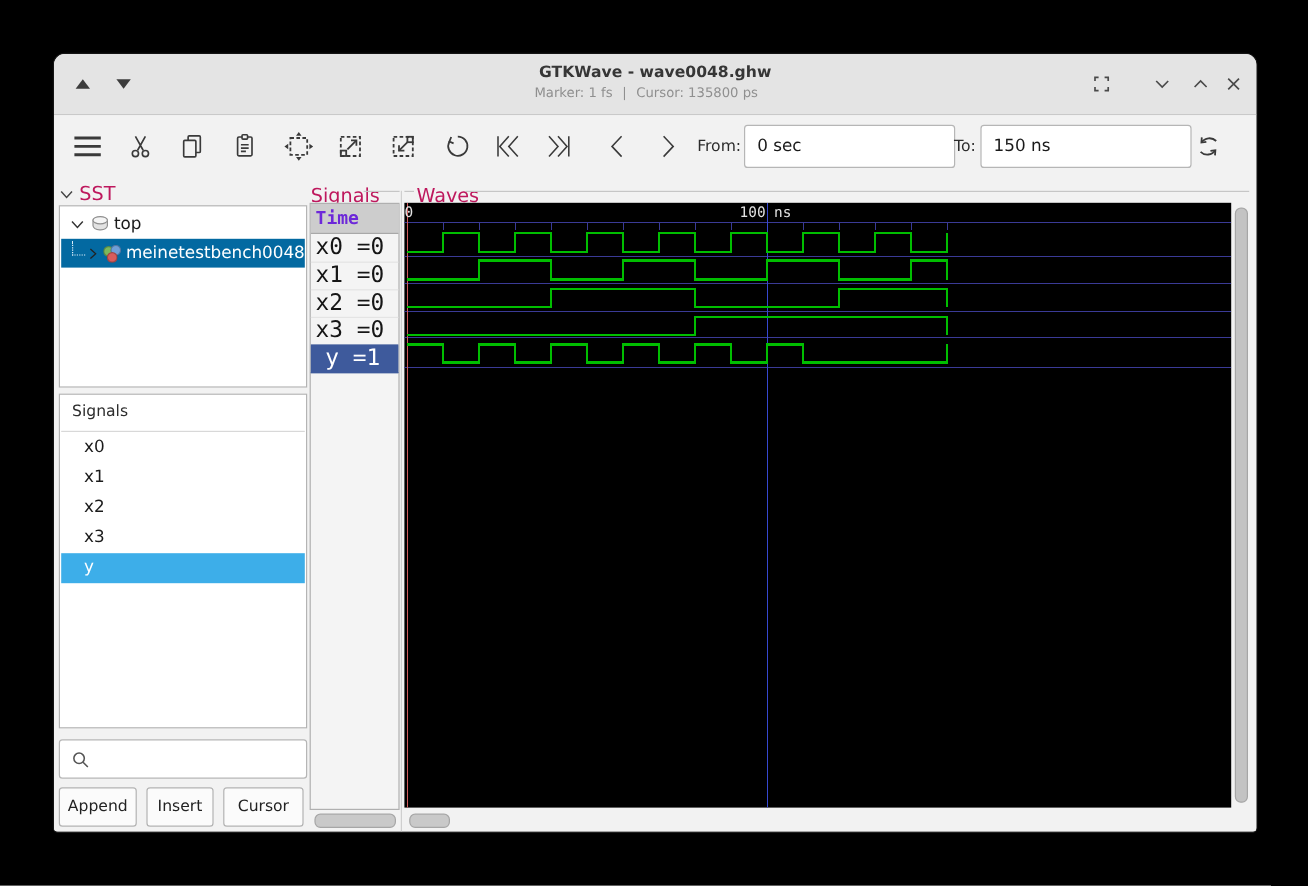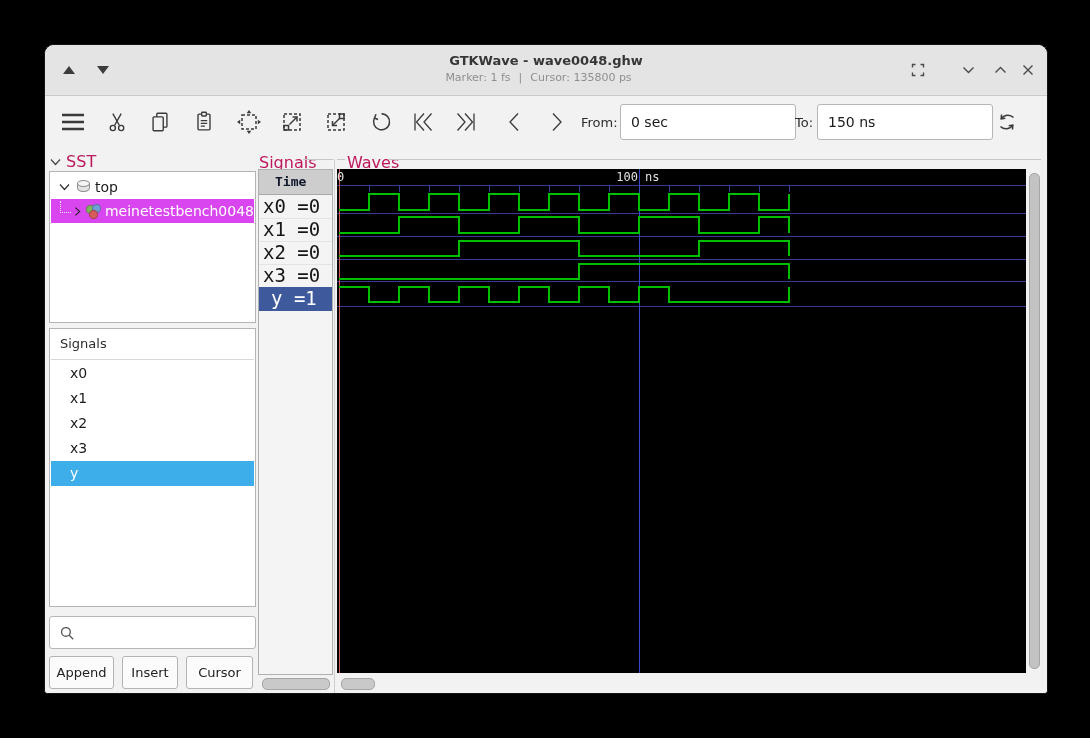--- a/index.html
+++ b/index.html
@@ -24,38 +24,38 @@
   .fld{position:absolute;top:8px;width:164px;height:34px;background:#fff;border:1px solid #b6b6b6;border-radius:3px;
        font-size:14px;color:#1a1a1a;padding:0 0 0 10px;font-family:"DejaVu Sans",sans-serif;}
   
   .content{position:absolute;left:0;top:103px;right:0;bottom:0;background:#f2f2f2;}
   .frame-label{position:absolute;font-size:16px;color:#be185d;}
   .frame-line{position:absolute;height:1px;background:#c6c6c6;}
   .chev{display:inline-block;}
   
   .box{position:absolute;background:#fff;border:1px solid #b4b4b4;}
   .tree-row{position:absolute;left:1px;right:1px;height:24px;display:flex;align-items:center;font-size:14px;color:#1b1b1b;}
-  .tree-row.selected{background:#d946ef;color:#fff;}
+  .tree-row.selected{background:#0369a1;color:#fff;}
   .branch{width:11px;height:11px;border-left:1px dotted #dceefb;border-bottom:1px dotted #dceefb;margin:-8px 2px 0 9px;}
   .cyl{width:13px;height:14px;position:relative;margin:0 5px 0 4px;}
   .cyl .b{position:absolute;left:0;top:3px;width:13px;height:9px;background:#e2e2e2;border:1px solid #8f8f8f;border-radius:0 0 6px 6px/0 0 4px 4px;box-sizing:border-box;}
   .cyl .t{position:absolute;left:0;top:0;width:13px;height:7px;background:#f4f4f4;border:1px solid #8f8f8f;border-radius:50%;box-sizing:border-box;}
   .modicon{width:16px;height:15px;position:relative;margin:0 5px 0 2px;}
   .modicon i{position:absolute;border-radius:50%;width:9px;height:9px;border:1px solid rgba(0,0,0,.25);box-sizing:border-box;}
   
   .list-header{position:absolute;left:1px;top:0;right:1px;height:30px;line-height:30px;padding-left:9px;font-size:13px;color:#2d2d2d;border-bottom:1px solid #d8d8d8;}
   .fac-row{position:absolute;left:1px;right:1px;height:25px;line-height:25px;padding-left:19px;font-size:14px;color:#1b1b1b;}
   .fac-row.selected{background:#3daee9;color:#fff;}
   .search{position:absolute;background:#fff;border:1px solid #b6b6b6;border-radius:3px;display:flex;align-items:center;}
   .search input{border:none;outline:none;flex:1;font-size:13px;background:transparent;min-width:0;}
   .btn{position:absolute;height:33px;background:#fbfbfb;border:1px solid #b3b3b3;border-radius:3px;font-size:13px;color:#222;font-family:"DejaVu Sans",sans-serif;}
   
   .sigcol{position:absolute;background:#f4f4f4;border:1px solid #b0b0b0;box-sizing:content-box;}
   .time-header{position:absolute;left:0;top:0;right:0;height:24px;line-height:24px;background:#cdcdcd;border-bottom:1px solid #a8a8a8;
-               font-family:"DejaVu Sans Mono",monospace;font-weight:700;font-size:13px;color:#0f172a;padding-left:16px;}
+               font-family:"DejaVu Sans Mono",monospace;font-weight:700;font-size:15px;color:#6d28d9;padding-left:4px;}
   .sig-row{position:absolute;left:0;right:0;height:23px;line-height:23px;font-family:"DejaVu Sans Mono",monospace;font-size:19px;color:#161616;
            padding-left:4px;border-bottom:1px solid #e4e4e4;}
   .sig-row.selected{background:#3e5a9c;color:#fff;border-bottom-color:#3e5a9c;}
   
   .wavecanvas{position:absolute;background:#000;}
   
   .vscroll{position:absolute;width:9px;border-radius:5px;background:#c3c3c3;border:1px solid #a6a6a6;}
   .hthumb{position:absolute;height:10px;border-radius:5px;background:#c9c9c9;border:1px solid #a6a6a6;}
   .splitline{position:absolute;width:1px;background:#cfcfcf;}
 </style>

